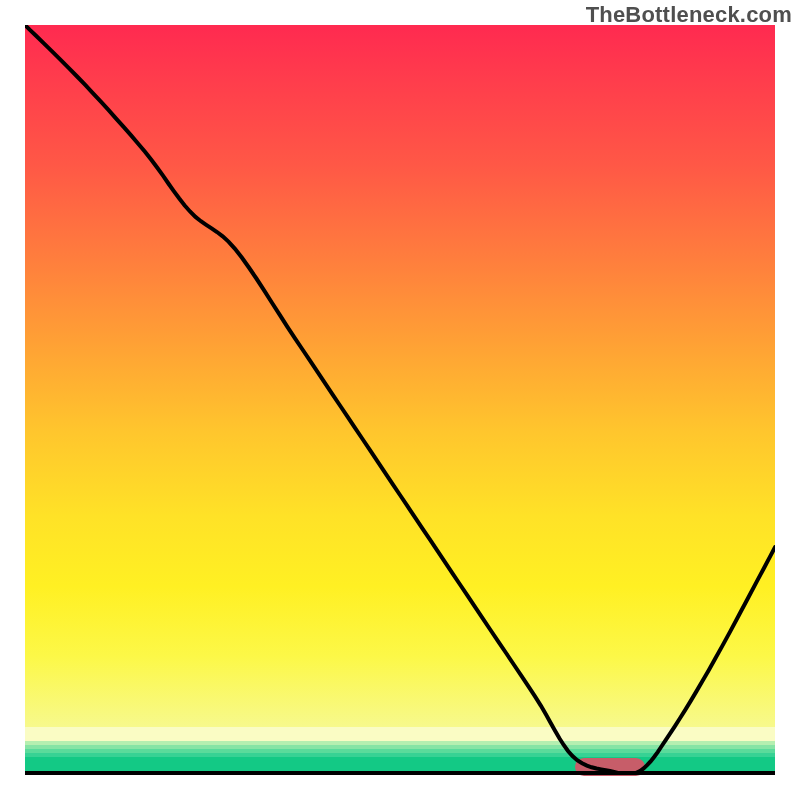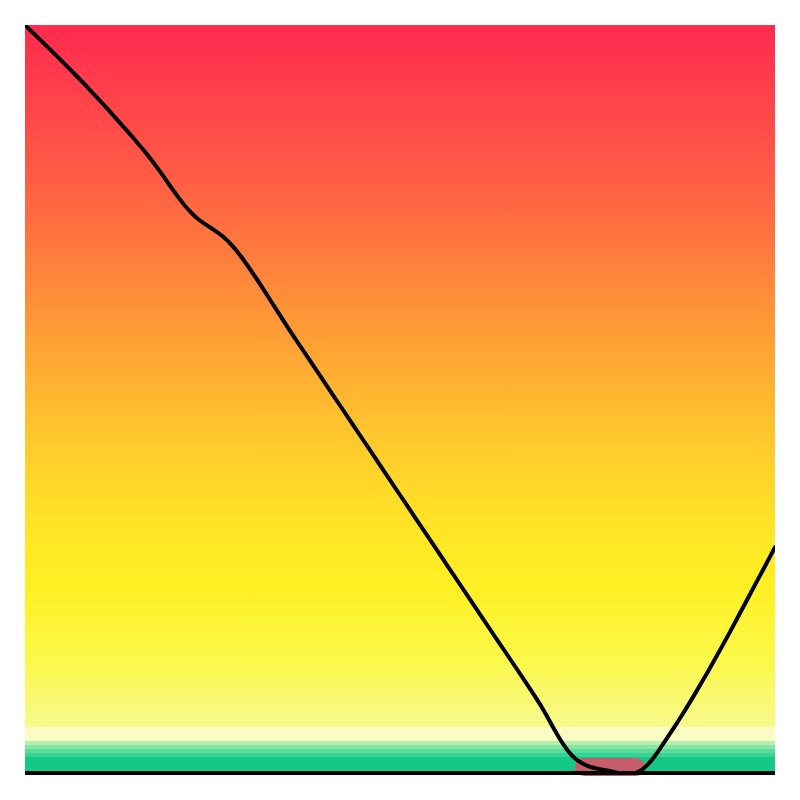--- a/index.html
+++ b/index.html
@@ -90,20 +90,21 @@
     width: 750px;
     height: 750px;
     pointer-events: none;
   }
 </style>
 </head>
 <body>
 
 <div class="root">
 
+  <div class="watermark">TheBottleneck.com</div>
 
   <div class="plot">
     <div class="gradient-box gradient-main"></div>
     <div class="gradient-box gradient-pale"></div>
     <div class="gradient-box gradient-teal1"></div>
     <div class="gradient-box gradient-teal2"></div>
     <div class="gradient-box gradient-teal3"></div>
     <div class="gradient-box gradient-teal4"></div>
     <div class="gradient-box gradient-green"></div>
 

